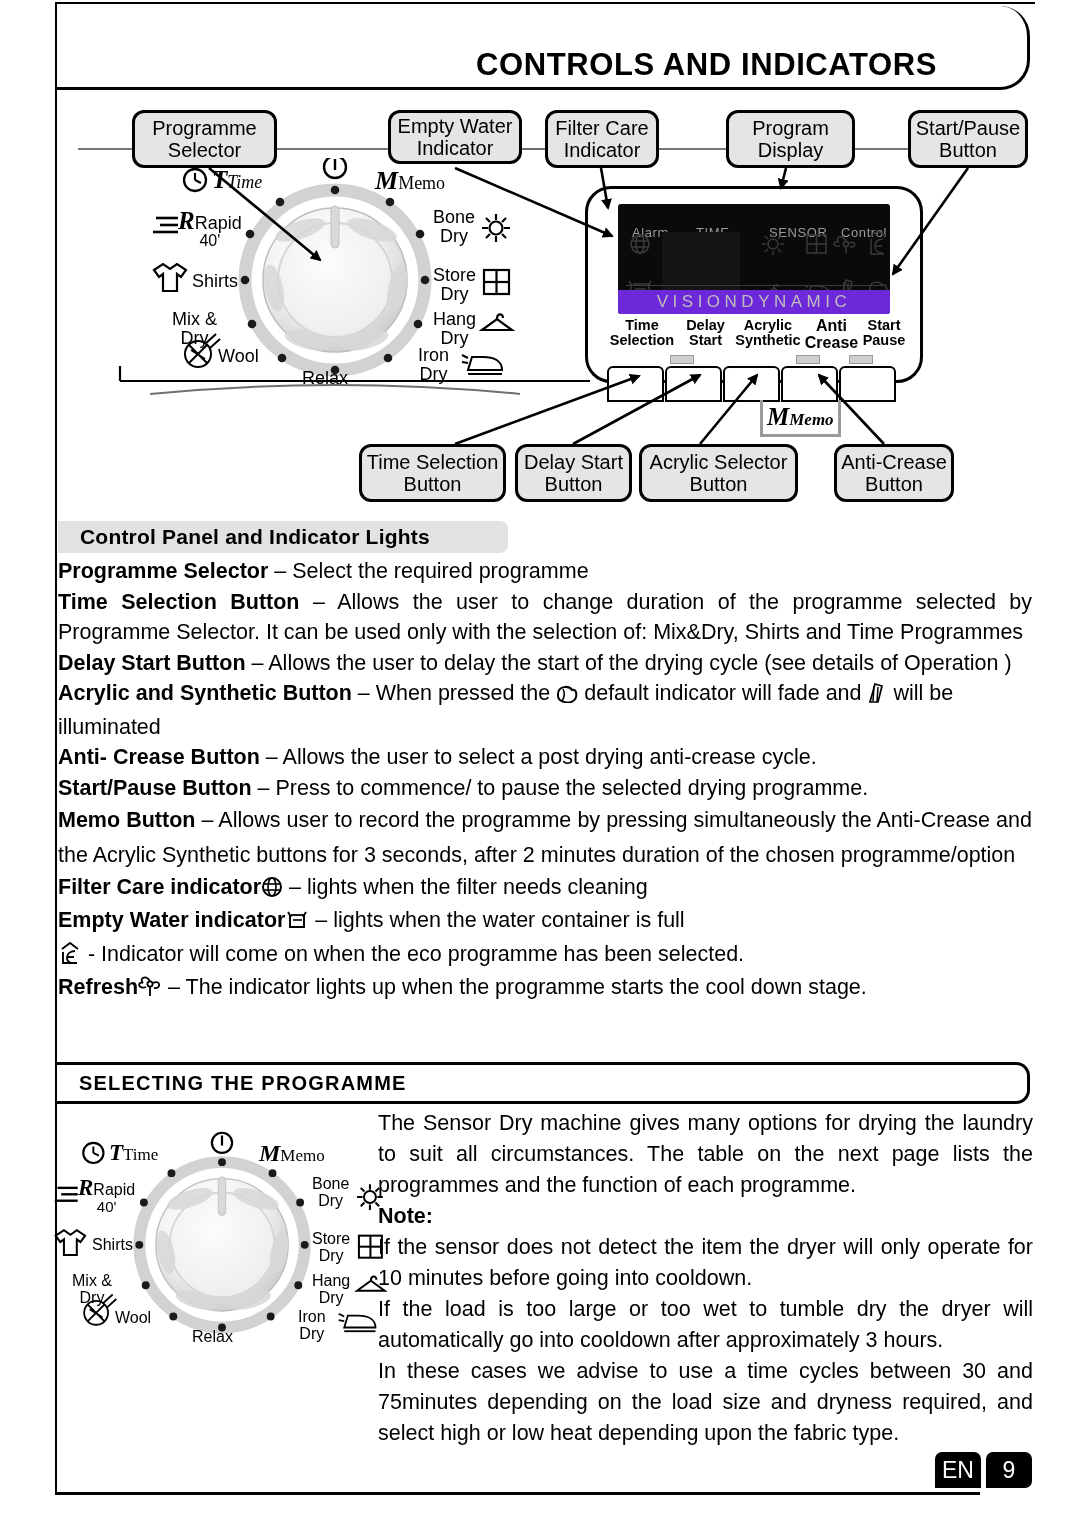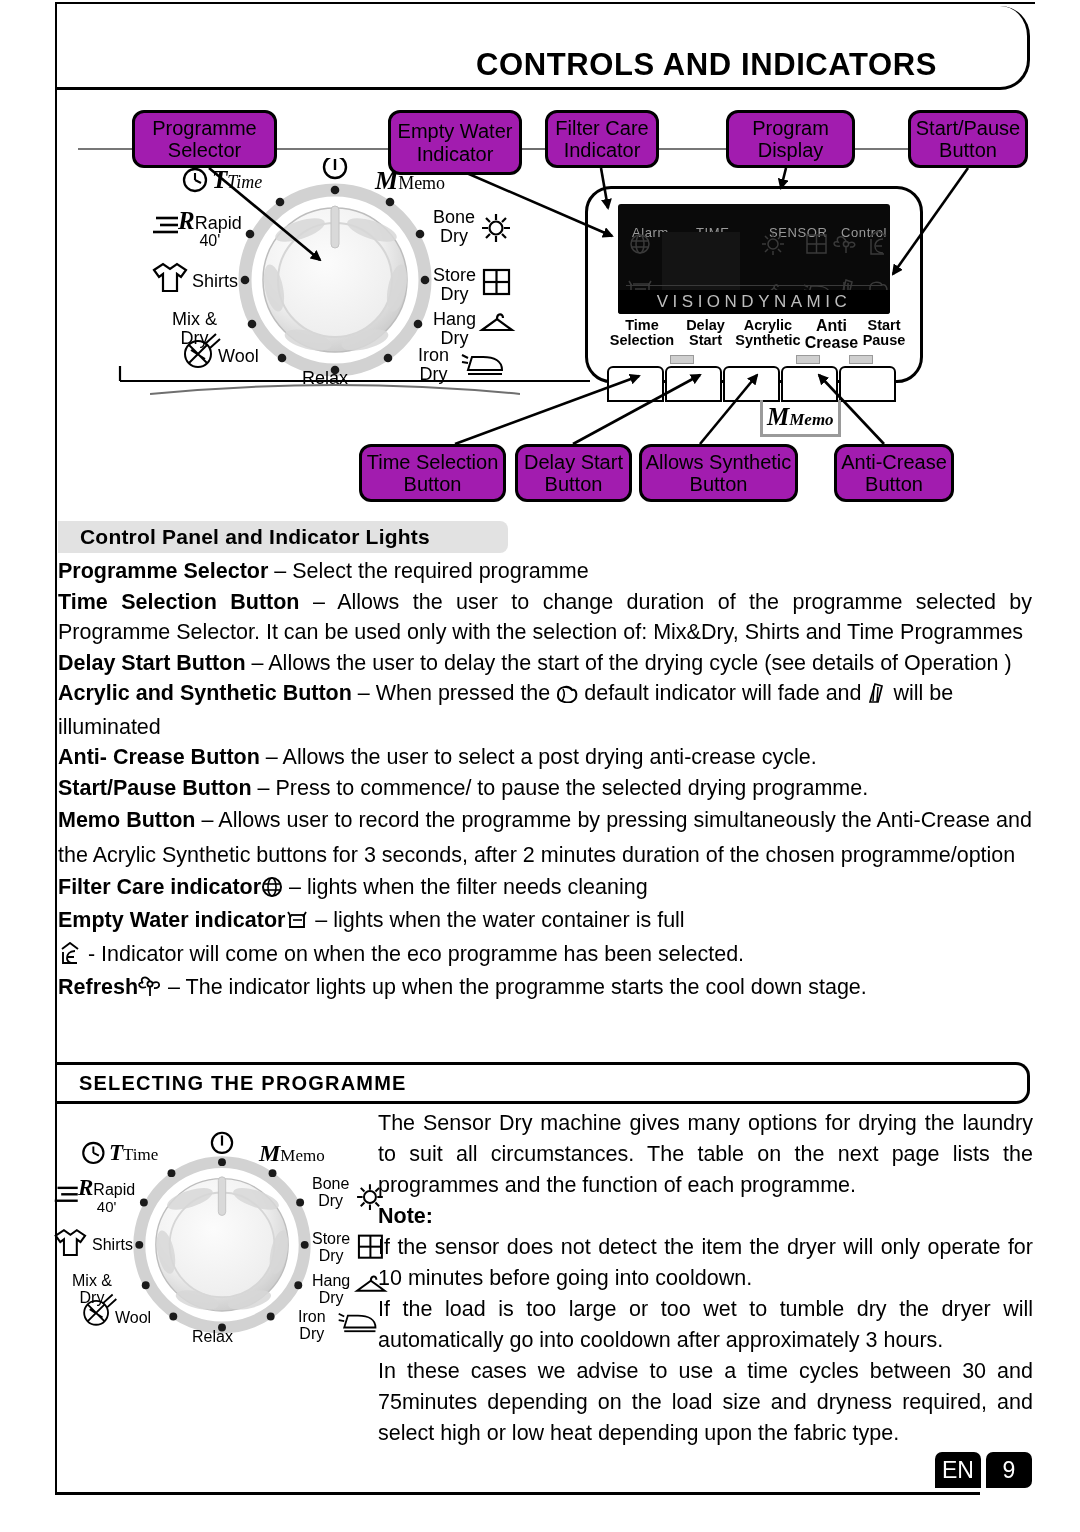--- a/index.html
+++ b/index.html
@@ -16,21 +16,21 @@
 
   
   .title-banner{position:absolute;left:55px;top:6px;width:975px;height:84px;
       border:3px solid #000;border-top:none;border-left:none;
       border-radius:0 30px 30px 0;box-sizing:border-box;}
   .title-banner .title-text{position:absolute;right:90px;bottom:4px;
       font-size:31px;font-weight:bold;letter-spacing:.6px;white-space:nowrap;}
 
   
   .diagram{position:absolute;left:0;top:96px;width:1080px;height:420px;}
-  .callout{position:absolute;border:3px solid #000;border-radius:12px;background:#a21caf;
+  .callout{position:absolute;border:3px solid #000;border-radius:12px;background:#e5e5e5;
            box-sizing:border-box;display:flex;flex-direction:column;align-items:center;
            justify-content:center;line-height:1.12;font-size:20px;z-index:6;}
   .callout span{display:block;white-space:nowrap;}
 
   
   .leadsvg{position:absolute;left:0;top:0;width:1080px;height:420px;z-index:4;}
 
   
   .dial{position:absolute;}
   .dialsvg{display:block;}
@@ -117,21 +117,21 @@
       <g stroke="#000" stroke-width="2.2" fill="none">
         <line x1="120" y1="285" x2="590" y2="285"></line>
         <line x1="120" y1="285" x2="120" y2="270"></line>
       </g>
     </svg>
 
     <div class="callout" style="left:132px;top:14px;width:145px;height:58px;">
       <span>Programme</span>
       <span>Selector</span>
     </div>
-    <div class="callout" style="left:388px;top:14px;width:134px;height:65px;">
+    <div class="callout" style="left:388px;top:14px;width:134px;height:54px;">
       <span>Empty Water</span>
       <span>Indicator</span>
     </div>
     <div class="callout" style="left:545px;top:14px;width:114px;height:58px;">
       <span>Filter Care</span>
       <span>Indicator</span>
     </div>
     <div class="callout" style="left:726px;top:14px;width:129px;height:58px;">
       <span>Program</span>
       <span>Display</span>
@@ -143,21 +143,21 @@
 
     <div class="callout" style="left:359px;top:348px;width:147px;height:58px;">
       <span>Time Selection</span>
       <span>Button</span>
     </div>
     <div class="callout" style="left:515px;top:348px;width:117px;height:58px;">
       <span>Delay Start</span>
       <span>Button</span>
     </div>
     <div class="callout" style="left:639px;top:348px;width:159px;height:58px;">
-      <span>Allows Synthetic</span>
+      <span>Acrylic Selector</span>
       <span>Button</span>
     </div>
     <div class="callout" style="left:834px;top:348px;width:120px;height:58px;">
       <span>Anti-Crease</span>
       <span>Button</span>
     </div>
 
     <div style="position:absolute;left:760px;top:304px;width:75px;height:34px;
                 border:3px solid #9a9a9a;border-top:none;z-index:5;"></div>
     <div style="position:absolute;left:767px;top:307px;width:62px;text-align:center;z-index:6;
@@ -373,21 +373,21 @@
 
             <g>
               <path d="M252,58 C252,51 262,51 264,55 C269,53 271,62 266,66
                        C263,71 253,69 252,64 Z"></path>
             </g>
           </g>
         </svg>
 
         <div style="position:absolute;left:8px;top:81px;width:256px;height:1px;background:#3a3a3a;"></div>
       </div>
-      <div style="position:absolute;left:33px;top:104px;width:272px;height:24px;background:#000000;
+      <div style="position:absolute;left:33px;top:104px;width:272px;height:24px;background:#6d28d9;
                   color:#bdbdbd;font-size:17px;letter-spacing:4.5px;text-align:center;line-height:24px;
                   border-radius:0 0 3px 3px;">VISIONDYNAMIC</div>
 
       <div style="position:absolute;left:24px;top:132px;width:295px;height:36px;">
         <div style="position:absolute;left:0px;  width:66px;text-align:center;font-size:14.5px;line-height:1.06;font-weight:bold;">
           <div>Time</div>
             <div>Selection</div>
           </div>
         <div style="position:absolute;left:69px; width:55px;text-align:center;font-size:14.5px;line-height:1.06;font-weight:bold;">
           <div>Delay</div>

